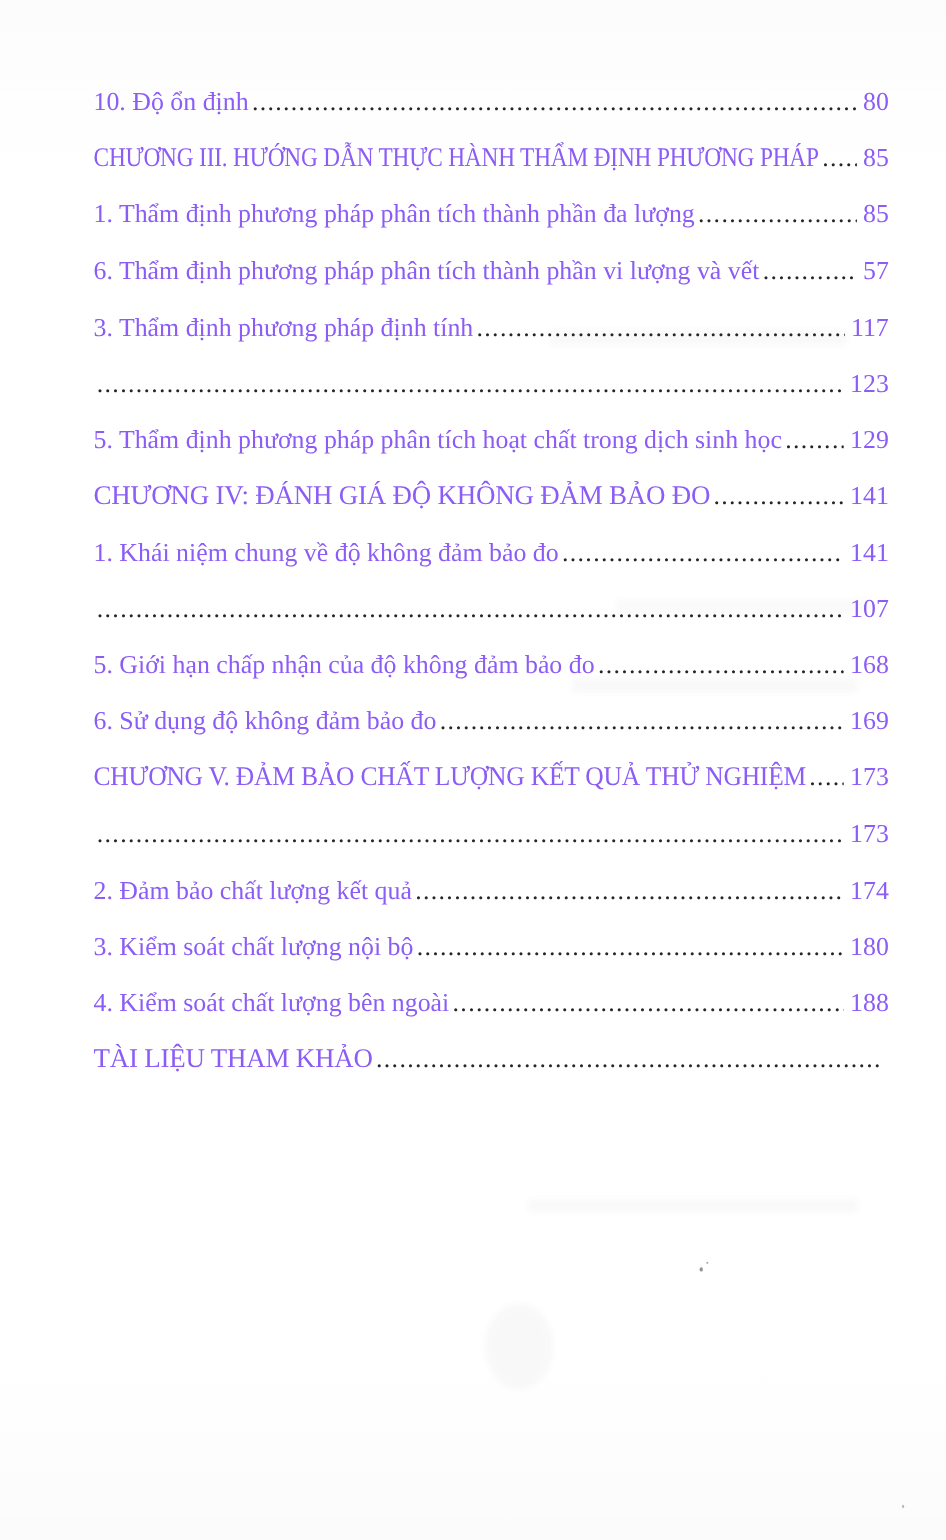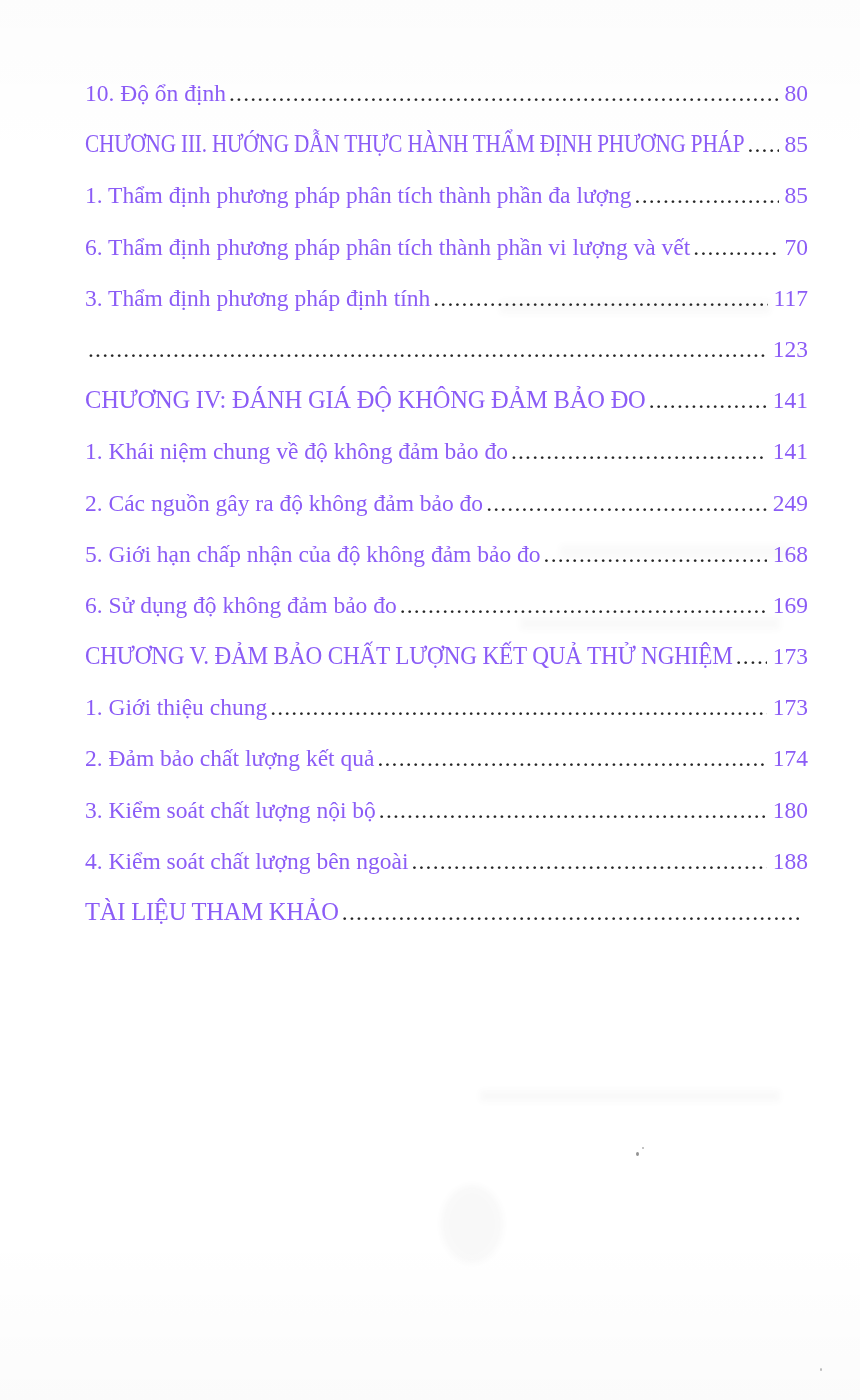--- a/index.html
+++ b/index.html
@@ -107,63 +107,66 @@
     <span class="toc-page">85</span>
   </div>
       <div class="toc-row item">
     <span class="toc-label">1. Thẩm định phương pháp phân tích thành phần đa lượng</span>
     <span class="toc-dots"></span>
     <span class="toc-page">85</span>
   </div>
       <div class="toc-row item">
     <span class="toc-label">6. Thẩm định phương pháp phân tích thành phần vi lượng và vết</span>
     <span class="toc-dots"></span>
-    <span class="toc-page">70</span>
+    <span class="toc-page">57</span>
   </div>
       <div class="toc-row item">
     <span class="toc-label">3. Thẩm định phương pháp định tính</span>
     <span class="toc-dots"></span>
     <span class="toc-page">117</span>
   </div>
       <div class="toc-row item">
     <span class="toc-dots"></span>
     <span class="toc-page">123</span>
+  </div>
+      <div class="toc-row item">
+    <span class="toc-label">5. Thẩm định phương pháp phân tích hoạt chất trong dịch sinh học</span>
+    <span class="toc-dots"></span>
+    <span class="toc-page">129</span>
   </div>
       <div class="toc-row chapter">
     <span class="toc-label">CHƯƠNG IV: ĐÁNH GIÁ ĐỘ KHÔNG ĐẢM BẢO ĐO</span>
     <span class="toc-dots"></span>
     <span class="toc-page">141</span>
   </div>
       <div class="toc-row item">
     <span class="toc-label">1. Khái niệm chung về độ không đảm bảo đo</span>
     <span class="toc-dots"></span>
     <span class="toc-page">141</span>
   </div>
       <div class="toc-row item">
-    <span class="toc-label">2. Các nguồn gây ra độ không đảm bảo đo</span>
     <span class="toc-dots"></span>
-    <span class="toc-page">249</span>
+    <span class="toc-page">107</span>
   </div>
       <div class="toc-row item">
     <span class="toc-label">5. Giới hạn chấp nhận của độ không đảm bảo đo</span>
     <span class="toc-dots"></span>
     <span class="toc-page">168</span>
   </div>
       <div class="toc-row item">
     <span class="toc-label">6. Sử dụng độ không đảm bảo đo</span>
     <span class="toc-dots"></span>
     <span class="toc-page">169</span>
   </div>
       <div class="toc-row chapter">
     <span class="toc-label" style="transform: scaleX(0.947368); margin-right: -36px;">CHƯƠNG V. ĐẢM BẢO CHẤT LƯỢNG KẾT QUẢ THỬ NGHIỆM</span>
     <span class="toc-dots"></span>
     <span class="toc-page">173</span>
   </div>
       <div class="toc-row item">
-    <span class="toc-label">1. Giới thiệu chung</span>
     <span class="toc-dots"></span>
     <span class="toc-page">173</span>
   </div>
       <div class="toc-row item">
     <span class="toc-label">2. Đảm bảo chất lượng kết quả</span>
     <span class="toc-dots"></span>
     <span class="toc-page">174</span>
   </div>
       <div class="toc-row item">
     <span class="toc-label">3. Kiểm soát chất lượng nội bộ</span>

